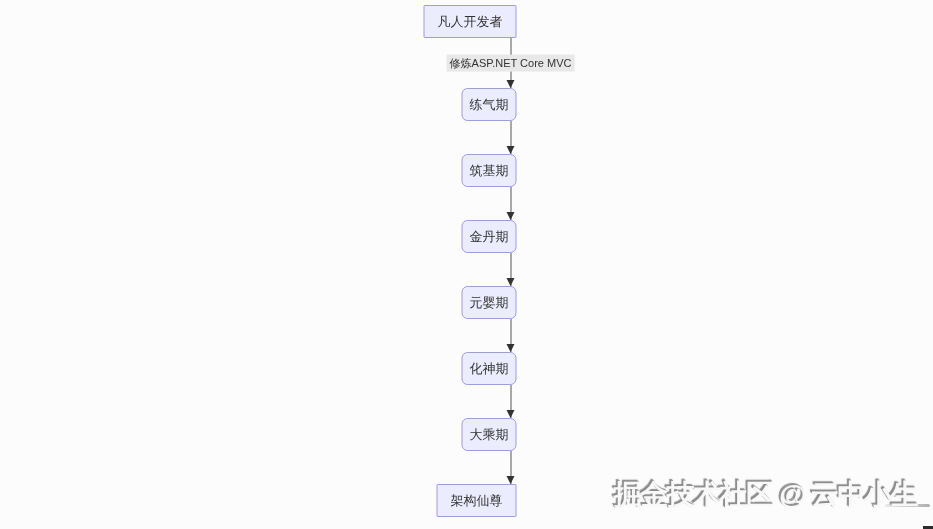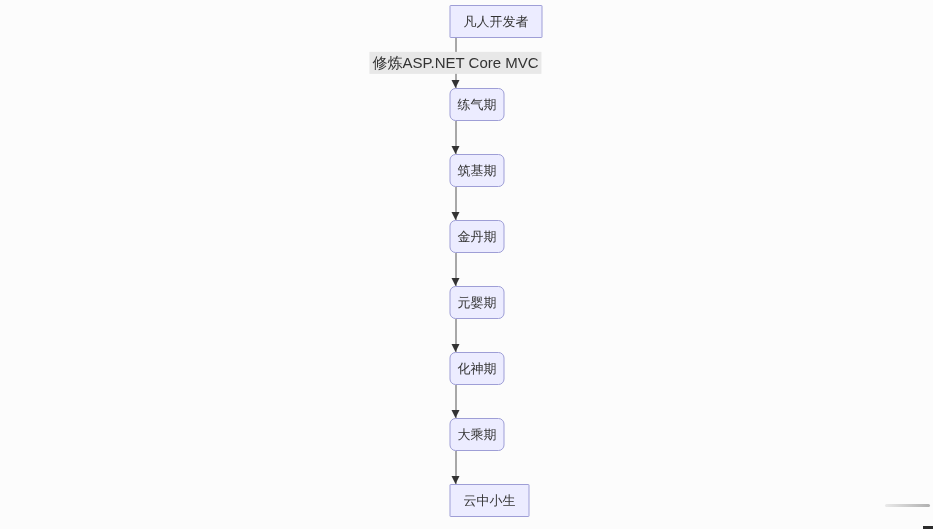--- a/index.html
+++ b/index.html
@@ -6,26 +6,26 @@
   .canvas {
     position: relative;
     width: 933px;
     height: 529px;
     background: #fcfcfc;
     overflow: hidden;
     font-family: "Liberation Sans", sans-serif;
   }
   .flow {
     position: absolute;
-    left: 496px;
+    left: 470px;
     top: 5px;
     transform: translateX(-50%);
     display: flex;
     flex-direction: column;
-    align-items: flex-start;
+    align-items: flex-end;
   }
   .node {
     box-sizing: border-box;
     height: 33px;
     display: flex;
     align-items: center;
     justify-content: center;
     background: #ECECFF;
     border: 1px solid #9e9ed6;
     color: #333333;
@@ -59,21 +59,21 @@
     border-right: 4px solid transparent;
     border-top: 8px solid #333333;
   }
   .edge-label {
     position: absolute;
     top: 50%;
     left: 50%;
     transform: translate(-50%, -50%);
     background: #e8e8e8;
     color: #333333;
-    font-size: 15px;
+    font-size: 11px;
     line-height: 1.35;
     padding: 1px 3px;
     white-space: nowrap;
     z-index: 3;
   }
   .watermark {
     position: absolute;
     top: 476px;
     right: 16px;
     font-size: 28px;
@@ -137,17 +137,18 @@
       <div class="node rounded">化神期</div>
       <div class="connector">
         <div class="edge-line"></div>
         <div class="arrowhead"></div>
       </div>
       <div class="node rounded">大乘期</div>
       <div class="connector">
         <div class="edge-line"></div>
         <div class="arrowhead"></div>
       </div>
-      <div class="node rect">云中小生</div>
+      <div class="node rect">架构仙尊</div>
     </div>
+  <div class="watermark">掘金技术社区 @ 云中小生</div>
   <div class="artifact-streak"></div>
   <div class="corner-mark"></div>
 </div>
 
 </body></html>

